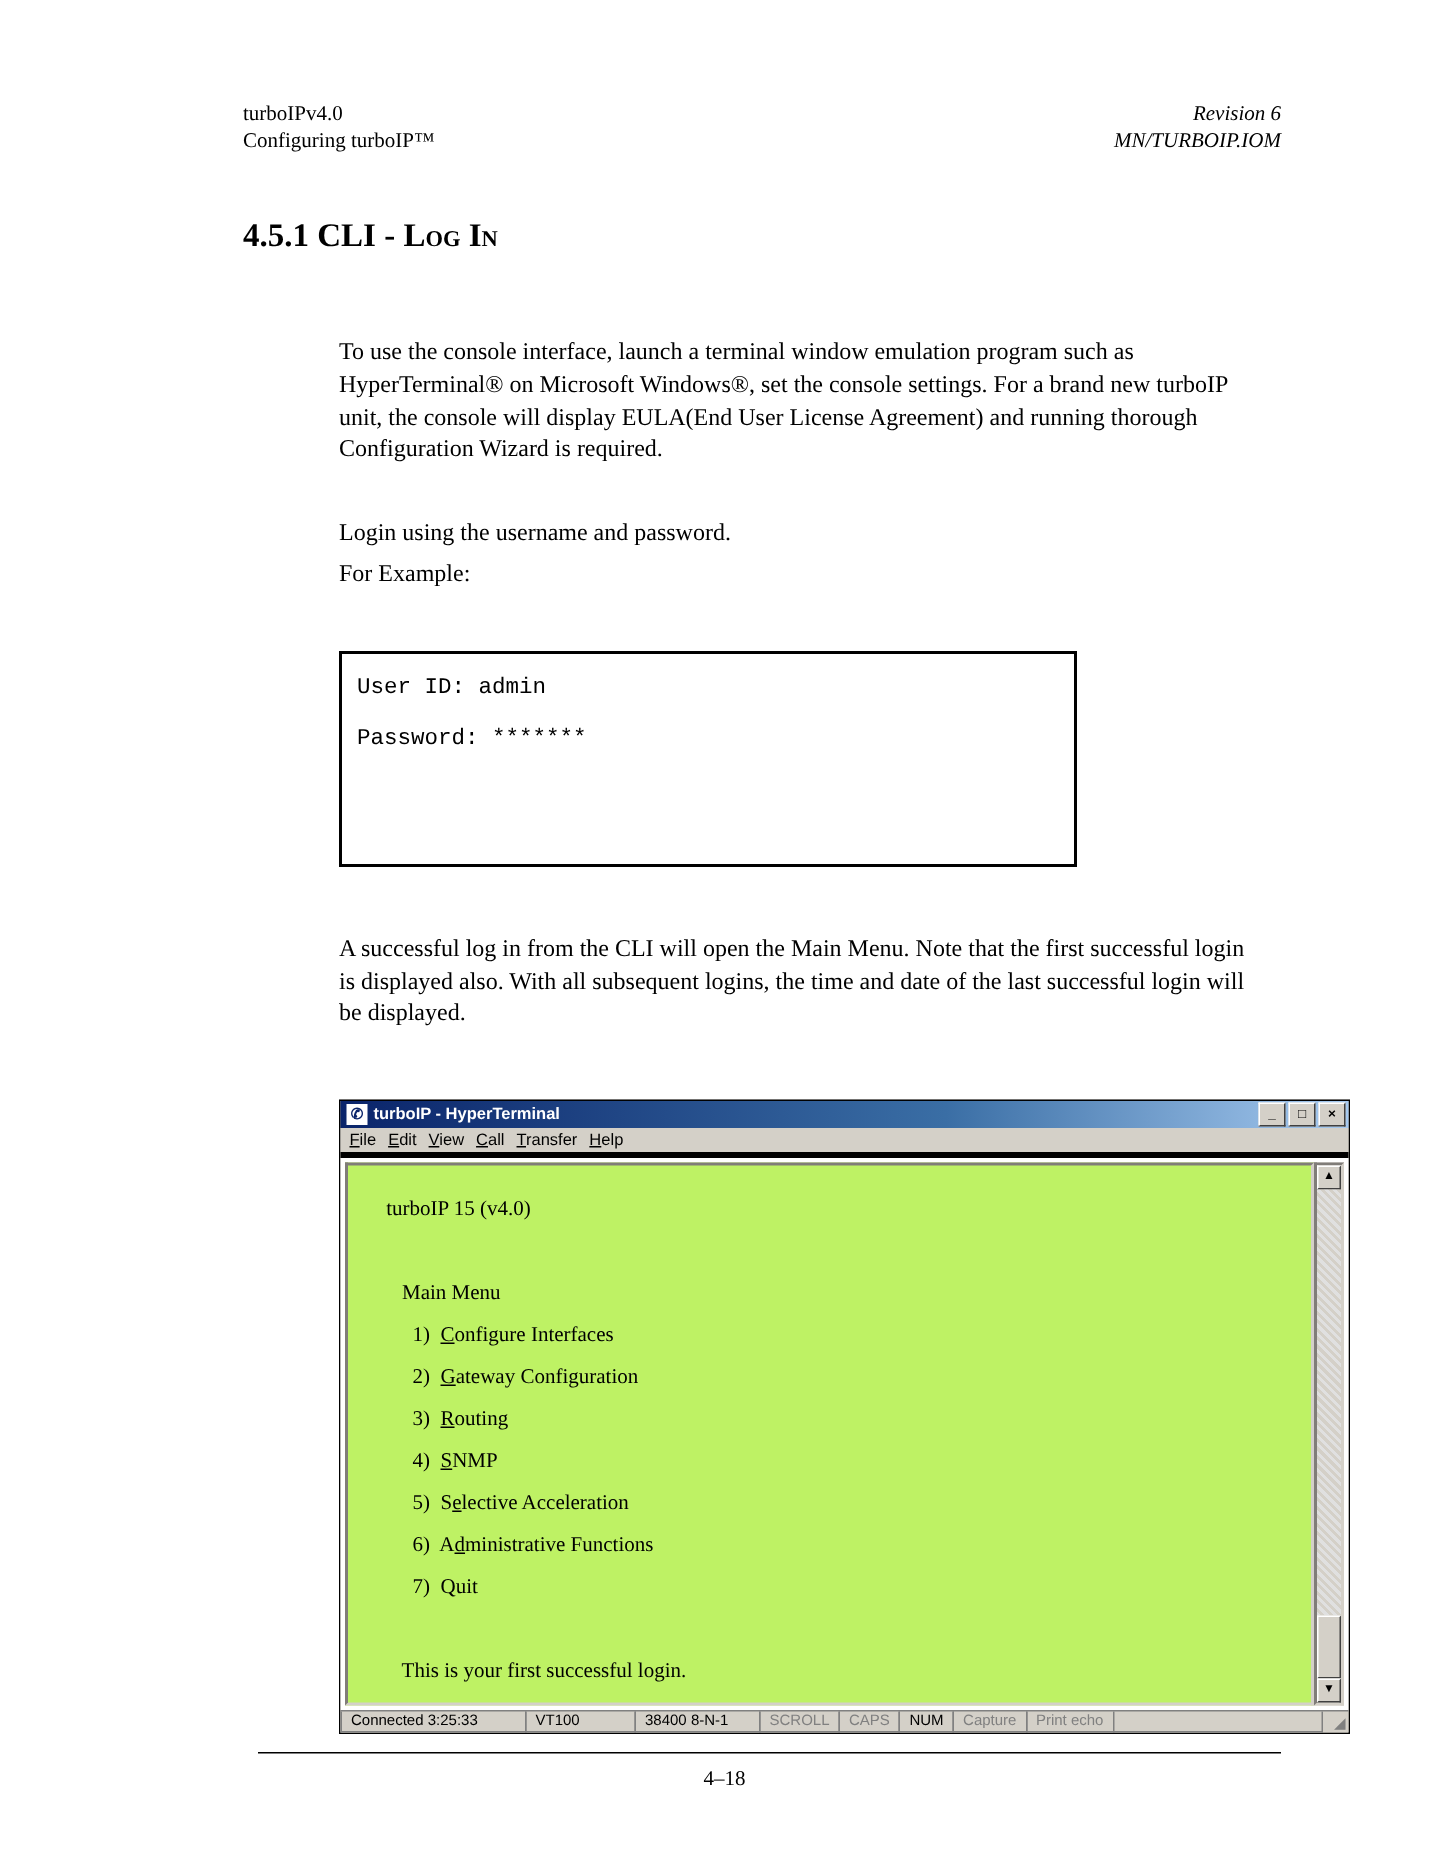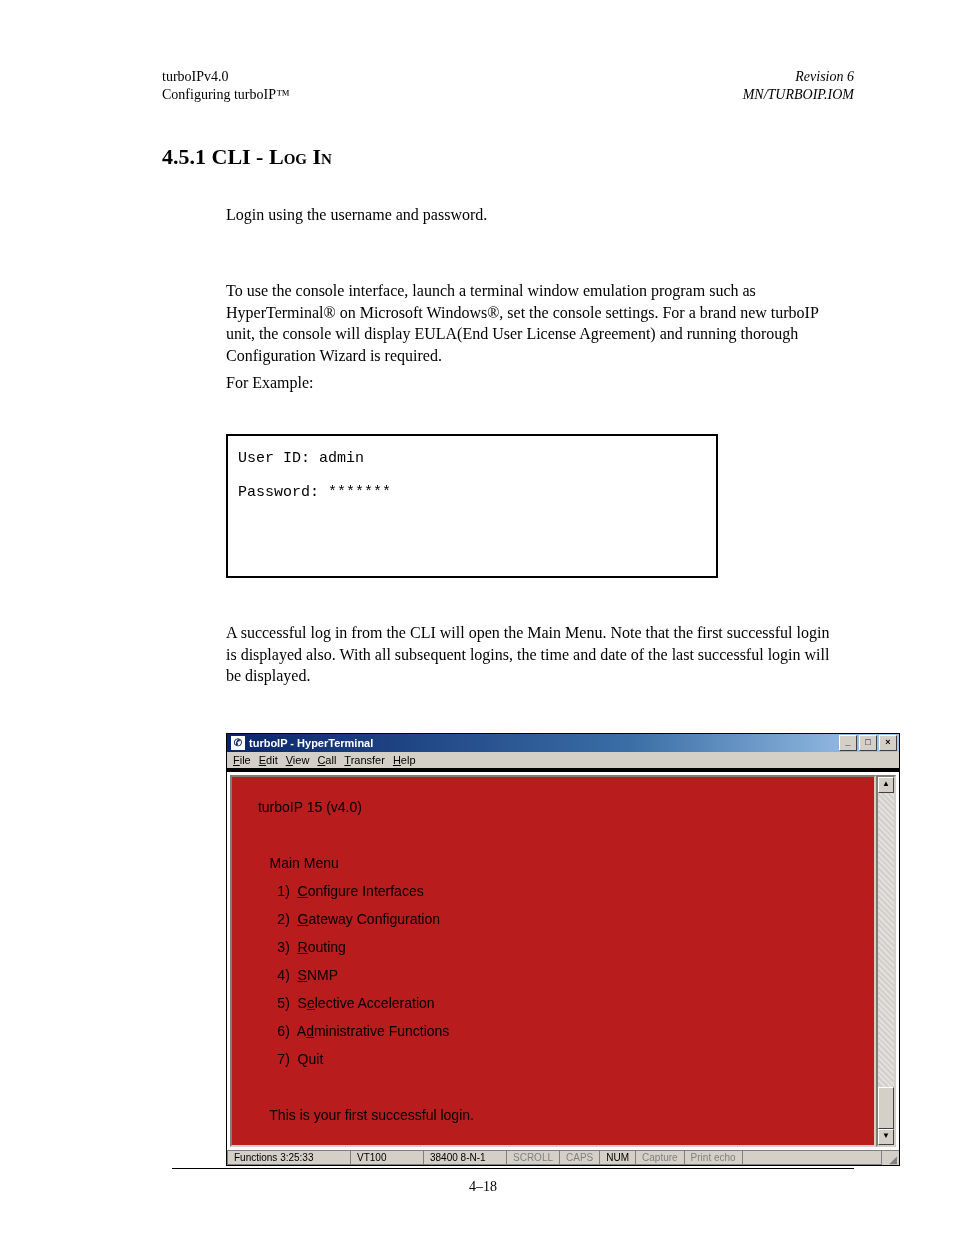--- a/index.html
+++ b/index.html
@@ -102,25 +102,25 @@
     border-bottom:4px solid #000000;
     font-size: 11px;
   }
   .ht-menu-item u { text-decoration: underline; }
   .ht-client {
     display:flex;
     background:#fff;
   }
   .ht-terminal {
     flex:1;
-    background:#b91c1c;
+    background:#bef264;
     border: 2px inset #d4d0c8;
     margin: 3px 0 3px 3px;
-    padding: 16px 16px 16px 22px;
-    font-family: Liberation Sans, sans-serif;
+    padding: 16px 16px 6px 22px;
+    font-family: Liberation Serif, serif;
     font-size: 14px;
     color:#000;
     line-height: 2.0;
     white-space: pre;
     min-height: 310px;
   }
   .ht-terminal .u { text-decoration: underline; }
   .ht-scroll {
     width: 16px;
     background:#d4d0c8;
@@ -180,22 +180,22 @@
 <span>Configuring turboIP™</span></div>
     <div class="header-right"><span>Revision 6</span>
 <span>MN/TURBOIP.IOM</span></div>
   </div>
 
   <div class="section-heading">
     <span>4.5.1</span><span> CLI  - L</span><span class="sc">og In</span>
   </div>
 
   <div class="body-block">
+    <div class="para first">To use the console interface, launch a terminal window emulation program such as HyperTerminal® on Microsoft Windows®, set the console settings. For a brand new turboIP unit,  the console will display EULA(End User License Agreement) and running thorough Configuration Wizard is required.</div>
     <div class="para" style="margin-top:34px">Login using the username and password.</div>
-    <div class="para first">To use the console interface, launch a terminal window emulation program such as HyperTerminal® on Microsoft Windows®, set the console settings. For a brand new turboIP unit,  the console will display EULA(End User License Agreement) and running thorough Configuration Wizard is required.</div>
     <div class="para" style="margin-top:6px">For Example:</div>
   </div>
 
   <div class="login-box"><span>User ID: admin</span>
 
 <span>Password: *******</span></div>
 
   <div class="body-block" style="margin-top:44px">
     <div class="para" style="margin-top:0">A successful log in from the CLI will open the Main Menu. Note that the first successful login is displayed also. With all subsequent logins, the time and date of the last successful login will be displayed.</div>
   </div>
@@ -232,21 +232,21 @@
 <span>    This is your first successful login.</span>
 </div>
       <div class="ht-scroll">
         <div class="ht-scroll-btn">▲</div>
         <div class="ht-scroll-track"></div>
         <div class="ht-scroll-thumb"></div>
         <div class="ht-scroll-btn">▼</div>
       </div>
     </div>
     <div class="ht-status">
-      <div class="ht-status-cell" style="width:110px">Functions 3:25:33</div>
+      <div class="ht-status-cell" style="width:110px">Connected 3:25:33</div>
       <div class="ht-status-cell" style="width:60px">VT100</div>
       <div class="ht-status-cell" style="width:70px">38400 8-N-1</div>
       <div class="ht-status-cell dim">SCROLL</div>
       <div class="ht-status-cell dim">CAPS</div>
       <div class="ht-status-cell">NUM</div>
       <div class="ht-status-cell dim">Capture</div>
       <div class="ht-status-cell dim">Print echo</div>
       <div class="ht-status-cell grow"></div>
       <div class="ht-grip">◢</div>
     </div>

